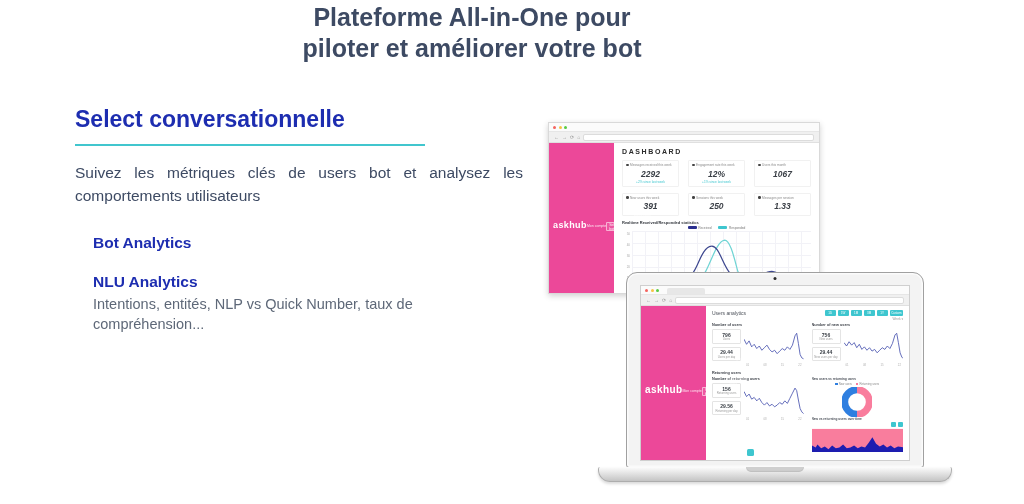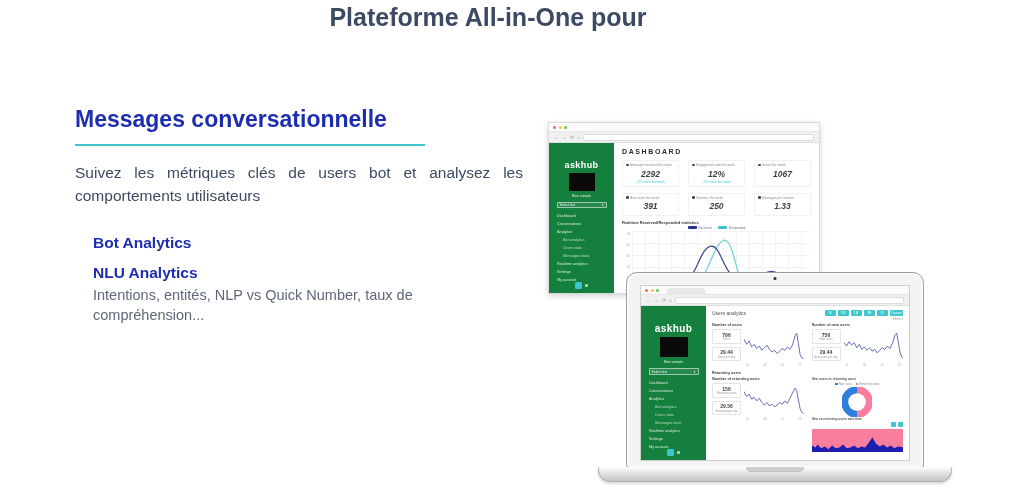--- a/index.html
+++ b/index.html
@@ -1,47 +1,47 @@
 <!DOCTYPE html>
 <html><head>
 <meta charset="utf-8">
 <style>
   html,body{margin:0;padding:0;background:#fff;}
   body{font-family:"Liberation Sans",sans-serif;-webkit-font-smoothing:antialiased;}
   .canvas{position:relative;width:1024px;height:504px;background:#fff;overflow:hidden;}
 
   
-  .main-title{position:absolute;left:268px;top:2px;width:440px;margin:0;text-align:center;
+  .main-title{position:absolute;left:252px;top:2px;width:440px;margin:0;text-align:center;
     font-size:25px;line-height:1.22;font-weight:700;color:#3d4a63;}
 
   
   .left-col{position:absolute;left:75px;top:106px;width:448px;}
   .section-heading{margin:0;font-size:23px;font-weight:700;color:#1d2db0;}
   .heading-underline{width:350px;height:2px;background:#41c6ce;margin-top:11px;}
   .intro{margin:15px 0 0;font-size:15.5px;line-height:1.5;color:#3d4a63;text-align:justify;}
   .features{margin:26px 0 0 18px;}
   .feature{margin-top:0;}
-  .feature + .feature{margin-top:12px;}
+  .feature + .feature{margin-top:21px;}
   .feature.gap-lg{margin-top:30px;}
   .feature-title{font-size:15.5px;font-weight:700;color:#1d2db0;}
   .feature-desc{font-size:14.5px;color:#5e6878;line-height:1.4;margin-top:3px;}
 
   
   .window{background:#fff;border:1px solid #d9d9d9;display:flex;flex-direction:column;}
   .chrome-top{height:8px;background:#fbfbfb;border-bottom:1px solid #e6e6e6;display:flex;align-items:center;gap:2.5px;padding:0 4px;flex:none;}
   .dot{width:3px;height:3px;border-radius:50%;flex:none;}
   .dot.r{background:#f4645f;} .dot.y{background:#f7c344;} .dot.g{background:#58cb42;}
   .tab{width:38px;height:6px;background:#e7e7e7;border-radius:2px 2px 0 0;margin-left:5px;align-self:flex-end;}
   .chrome-tools{height:10px;background:#f0f0f0;border-bottom:1px solid #e0e0e0;display:flex;align-items:center;gap:3px;padding:0 5px;flex:none;}
   .nav-ic{font-size:5px;line-height:1;color:#9a9a9a;flex:none;}
   .urlbar{flex:1;height:5px;background:#fff;border:1px solid #dcdcdc;border-radius:2px;}
   .win-body{flex:1;display:flex;min-height:0;}
 
   
-  .sidebar{width:57px;background:#15803d;color:#fff;display:flex;flex-direction:column;align-items:center;padding:17px 4px 4px;flex:none;}
+  .sidebar{width:57px;background:#ec4899;color:#fff;display:flex;flex-direction:row;align-items:center;padding:17px 4px 4px;flex:none;}
   .brand{font-weight:700;font-size:9px;letter-spacing:.4px;}
   .sb2 .brand{font-size:10px;}
   .logo-sq{width:26px;height:28px;background:#0a0a0a;margin-top:3px;}
   .sb2 .logo-sq{width:28px;height:30px;}
   .acct{font-size:3.5px;opacity:.85;margin-top:3px;white-space:nowrap;}
   .select{width:44px;height:7px;border:1px solid rgba(255,255,255,.55);background:rgba(255,255,255,.08);
     border-radius:1px;margin-top:4px;display:flex;align-items:center;justify-content:space-between;
     padding:0 2px;font-size:3.5px;color:rgba(255,255,255,.9);}
   .menu{margin-top:6px;align-self:stretch;display:flex;flex-direction:column;gap:4px;
     font-size:3.8px;color:rgba(255,255,255,.82);padding-left:4px;}
@@ -117,24 +117,25 @@
   .mini-btn{width:5px;height:5px;background:#3ec6cf;border-radius:1px;}
   .area-chart{width:100%;height:24px;display:block;margin-top:1px;}
 </style>
 </head>
 <body>
 
 <div class="canvas">
 
   <h1 class="main-title">
     <span>Plateforme All-in-One pour</span><br>
+    <span>piloter et améliorer votre bot</span>
   </h1>
 
   <section class="left-col">
-    <h2 class="section-heading">Messages conversationnelle</h2>
+    <h2 class="section-heading">Select conversationnelle</h2>
     <div class="heading-underline"></div>
     <p class="intro">Suivez les métriques clés de users bot et analysez les comportements utilisateurs</p>
     <div class="features">
       <div class="feature">
         <div class="feature-title">Bot Analytics</div>
       </div>
       <div class="feature">
         <div class="feature-title">NLU Analytics</div>
         <div class="feature-desc">Intentions, entités, NLP vs Quick Number, taux de compréhension...</div>
       </div>

